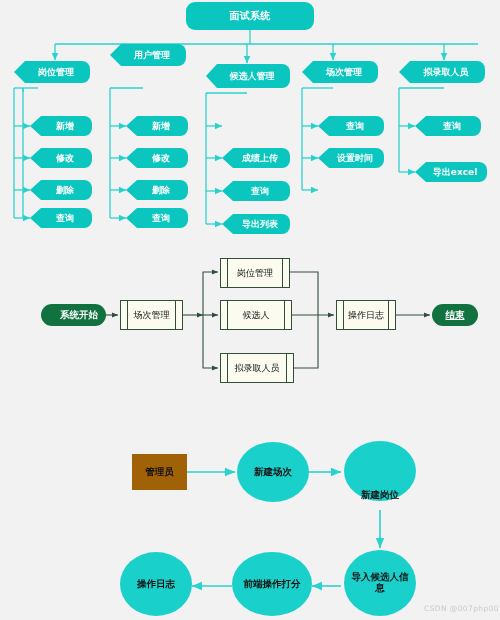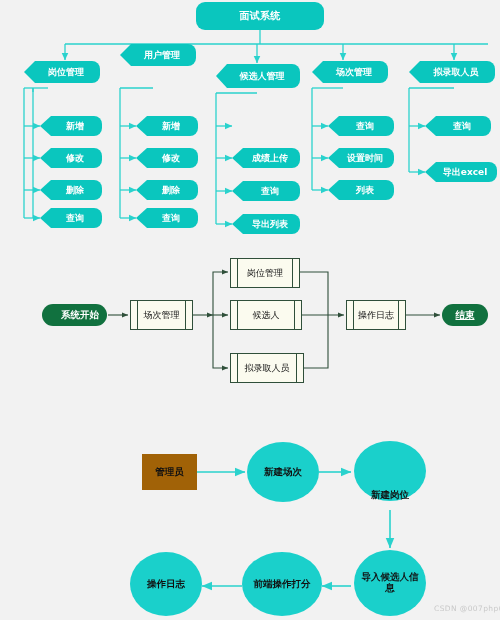--- a/index.html
+++ b/index.html
@@ -3,21 +3,21 @@
 <meta charset="utf-8">
 <style>
   html,body{margin:0;padding:0;}
   body{
     width:500px;height:620px;
     background:#f2f2f2;
     font-family:"DejaVu Sans","Liberation Sans",sans-serif;
     overflow:hidden;
     position:relative;
   }
-  #stage{position:absolute;left:0;top:0;width:404px;height:620px;margin-left:10px;}
+  #stage{position:absolute;left:0;top:0;width:404px;height:620px;}
   svg.layer{position:absolute;left:0;top:0;width:500px;height:620px;overflow:visible;}
 
   
   .node{position:absolute;box-sizing:border-box;display:flex;align-items:center;justify-content:center;text-align:center;}
   .node span{display:block;line-height:1.15;}
 
   
   .pill{
     background:#0ac6be;
     border-radius:9px;
@@ -228,32 +228,29 @@
   <div class="node chev lvl2" style="left:222px;top:214px;width:68px;height:20px;">
     <span>导出列表</span>
   </div>
 
   <div class="node chev lvl2" style="left:318px;top:116px;width:66px;height:20px;">
     <span>查询</span>
   </div>
   <div class="node chev lvl2" style="left:318px;top:148px;width:66px;height:20px;">
     <span>设置时间</span>
   </div>
-  <div class="node chev lvl2" style="left:318px;top:180px;width:66px;height:20px;">
-    <span>列表</span>
-  </div>
 
   <div class="node chev lvl2" style="left:415px;top:116px;width:66px;height:20px;">
     <span>查询</span>
   </div>
   <div class="node chev lvl2" style="left:415px;top:162px;width:72px;height:20px;">
     <span>导出excel</span>
   </div>
 
-  <div class="node terminator" style="left:32px;top:304px;width:65px;height:22px;padding-left:11px;">
+  <div class="node terminator" style="left:41px;top:304px;width:65px;height:22px;padding-left:11px;">
     <span>系统开始</span>
   </div>
 
   <div class="sub" style="left:120px;top:300px;width:63px;height:30px;">
     <div class="inner" style="left:6px;"></div>
     <div class="inner" style="right:6px;"></div>
     <div class="lbl">场次管理</div>
   </div>
 
   <div class="sub" style="left:220px;top:258px;width:70px;height:30px;">

